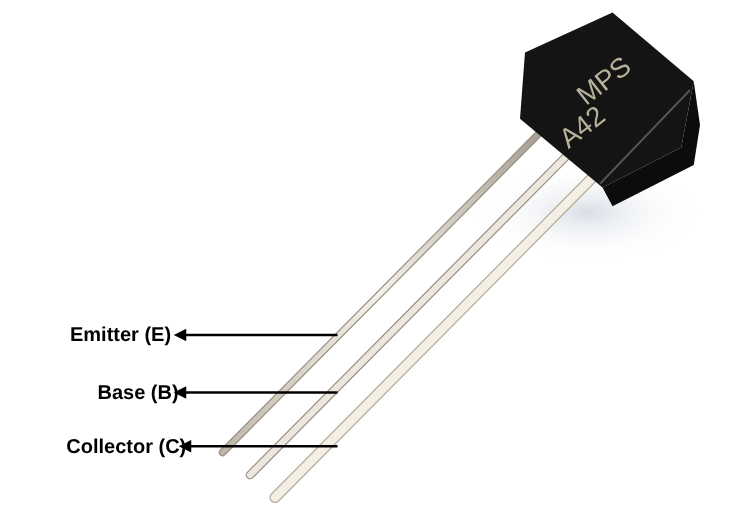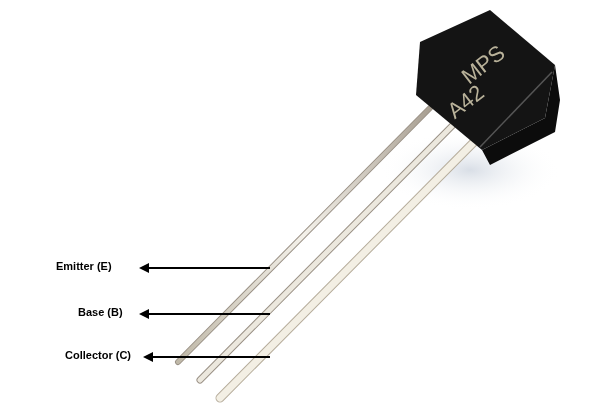--- a/index.html
+++ b/index.html
@@ -1,18 +1,18 @@
 <!DOCTYPE html>
 <html><head>
 <meta charset="utf-8">
 <style>
   html, body { margin:0; padding:0; background:#ffffff; }
   body { width:600px; height:411px; overflow:hidden; position:relative; font-family:"Liberation Sans", sans-serif; }
   #stage { position:absolute; left:0; top:0; width:600px; height:411px; }
-  .label { position:absolute; font-weight:bold; font-size:11px; color:#000; white-space:nowrap; }
+  .label { position:absolute; font-weight:bold; font-size:16px; color:#000; white-space:nowrap; }
 </style>
 </head>
 <body>
 
 <div id="stage">
   <svg width="600" height="411" viewBox="0 0 600 411">
     <defs>
       <linearGradient id="leadg" x1="0" y1="0" x2="1" y2="0">
         <stop offset="0" stop-color="#bfb8a8"></stop>
         <stop offset="0.5" stop-color="#f4f1ea"></stop>
@@ -48,14 +48,14 @@
       <polygon points="139,268 149,263 149,273" fill="#000"></polygon>
       <line x1="146" y1="314" x2="270" y2="314" stroke="#000" stroke-width="2"></line>
       <polygon points="139,314 149,309 149,319" fill="#000"></polygon>
       <line x1="150" y1="357" x2="270" y2="357" stroke="#000" stroke-width="2"></line>
       <polygon points="143,357 153,352 153,362" fill="#000"></polygon>
     </g>
   </svg>
 
   <div class="label" style="left:56px;top:260px;">Emitter (E)</div>
   <div class="label" style="left:78px;top:306px;">Base (B)</div>
-  <div class="label" style="left:53px;top:349px;margin-left:12px;">Collector (C)</div>
+  <div class="label" style="left:53px;top:349px;">Collector (C)</div>
 </div>
 
 </body></html>

